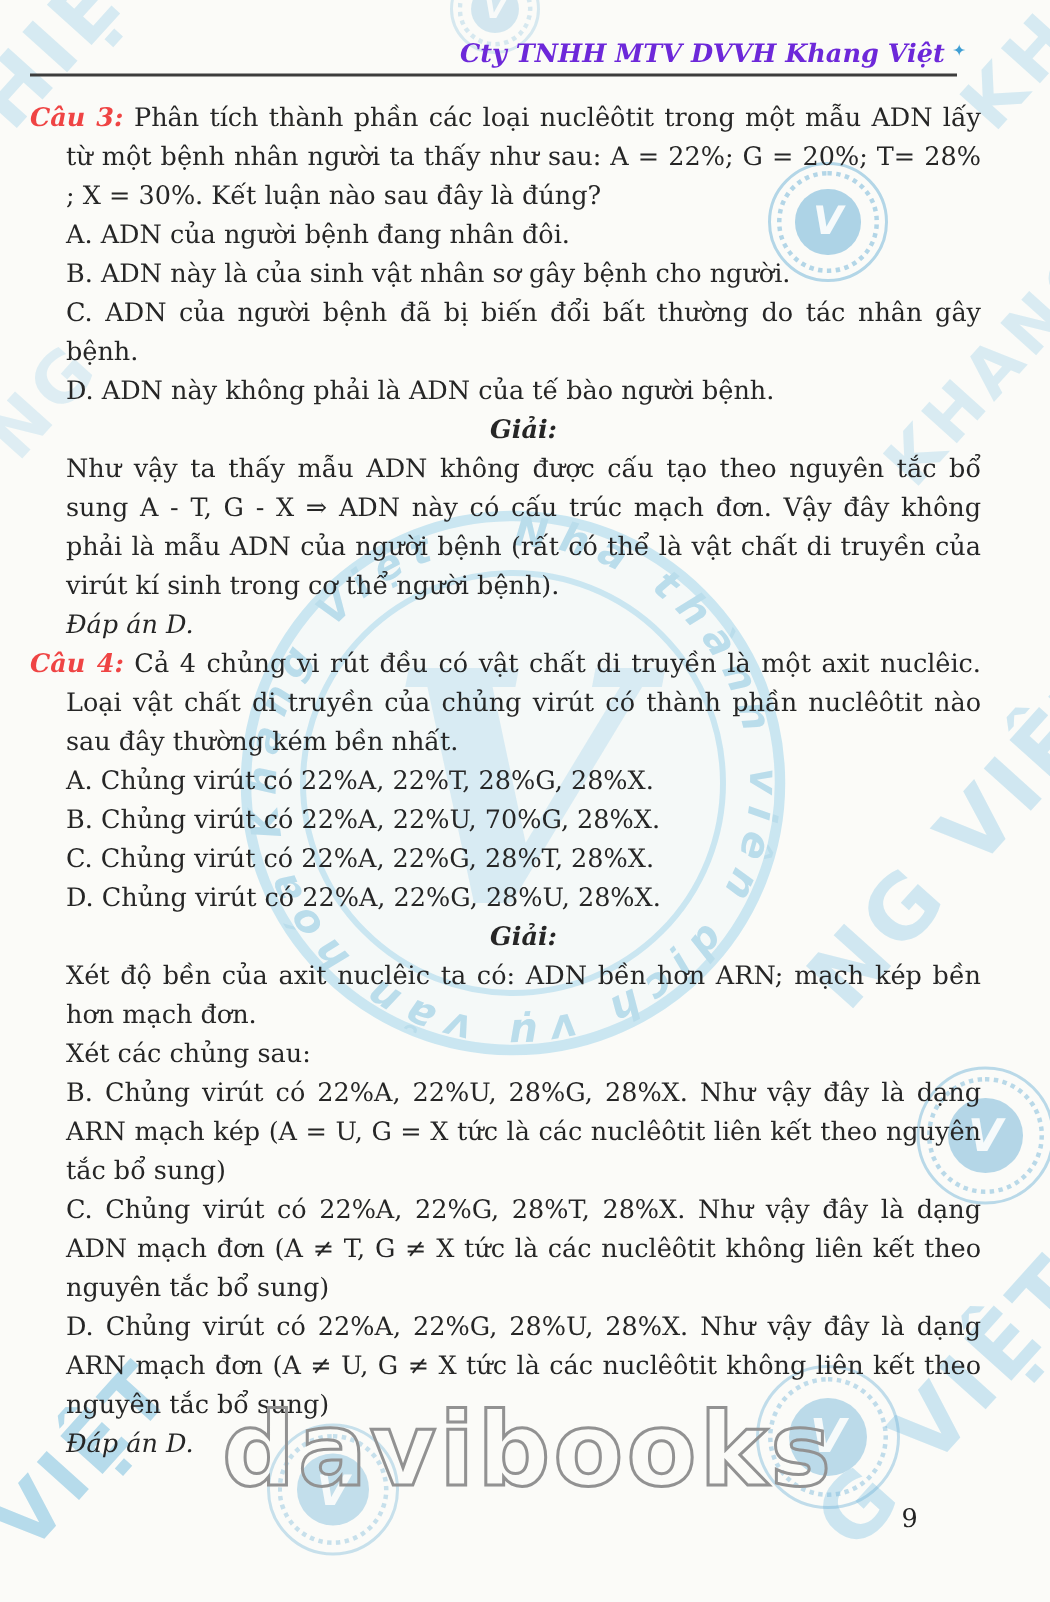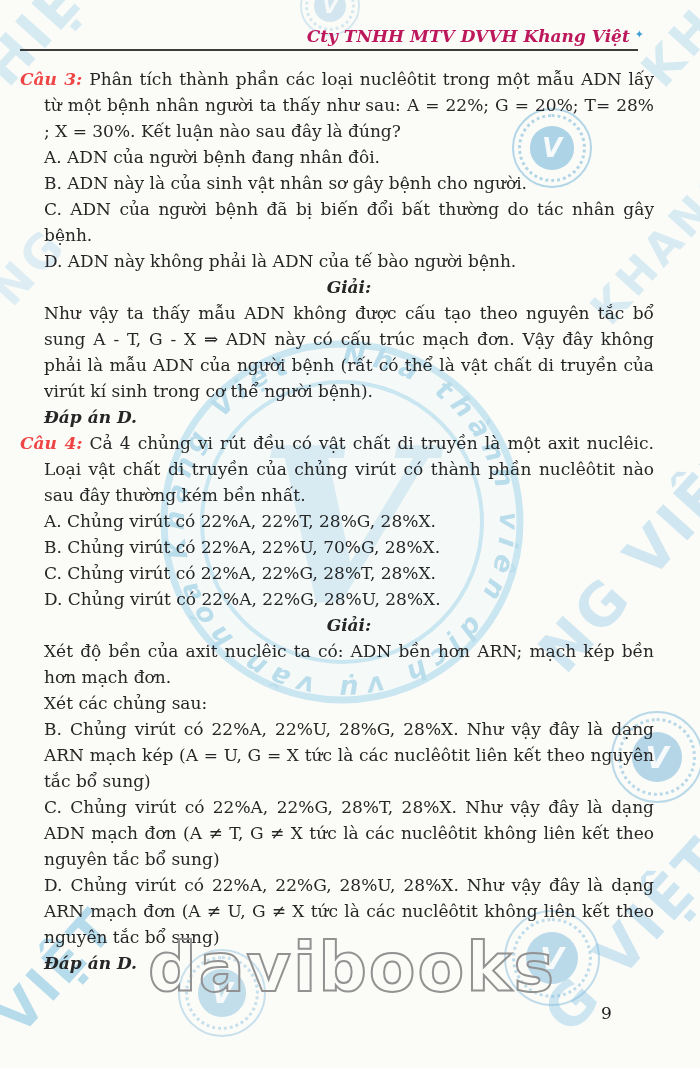--- a/index.html
+++ b/index.html
@@ -20,32 +20,32 @@
   .stamp .dots{position:absolute; inset:8%; border:3px dotted #7ab8da; border-radius:50%;}
   .stamp .core{
     position:absolute; inset:23%; background:#6fb3d8; border-radius:50%;
     display:flex; align-items:center; justify-content:center; color:#f2fafe;
     font-family:"DejaVu Sans","Liberation Sans",sans-serif; font-weight:bold; font-style:italic;
   }
   .bigstamp{position:absolute; left:150px; top:330px; width:384px; height:384px; opacity:.55;}
   
   .content{position:absolute; inset:0; z-index:1;}
   .header{margin:26px 56px 0 0; text-align:right;}
-  .company{font-weight:bold; font-style:italic; font-size:17px; color:#be185d;}
+  .company{font-weight:bold; font-style:italic; font-size:17px; color:#6d28d9;}
   .hmark{color:#3f9fd4; font-size:11px; vertical-align:4px; margin-left:5px;}
   .rule{margin:3px 62px 0 20px; border-top:2px solid #3c3c3c; height:0;}
   .body{
     margin:15px 46px 0 44px; font-size:17px; line-height:26px;
     text-align:justify; color:#262626;
   }
   .body p{margin:0; padding:0;}
   .qpara{text-indent:-24px; padding-left:0;}
   .qlabel{font-weight:bold; font-style:italic; margin-right:7px; color:#ef4444;}
   .giai{text-align:center; font-weight:bold; font-style:italic;}
-  .ans{font-weight:bold; font-style:italic;}
+  .ans{font-weight:normal; font-style:italic;}
   .davibooks{
     position:absolute; left:148px; top:928px;
     font-family:"DejaVu Sans","Liberation Sans",sans-serif; font-weight:bold;
     font-size:68px; letter-spacing:2px; color:rgba(255,255,255,0);
     -webkit-text-stroke:2px #929292;
   }
   .tagline{
     position:absolute; left:266px; top:1071px;
     font-family:"DejaVu Sans","Liberation Sans",sans-serif; font-weight:bold;
     font-size:36px; letter-spacing:1px; color:rgba(255,255,255,0);

